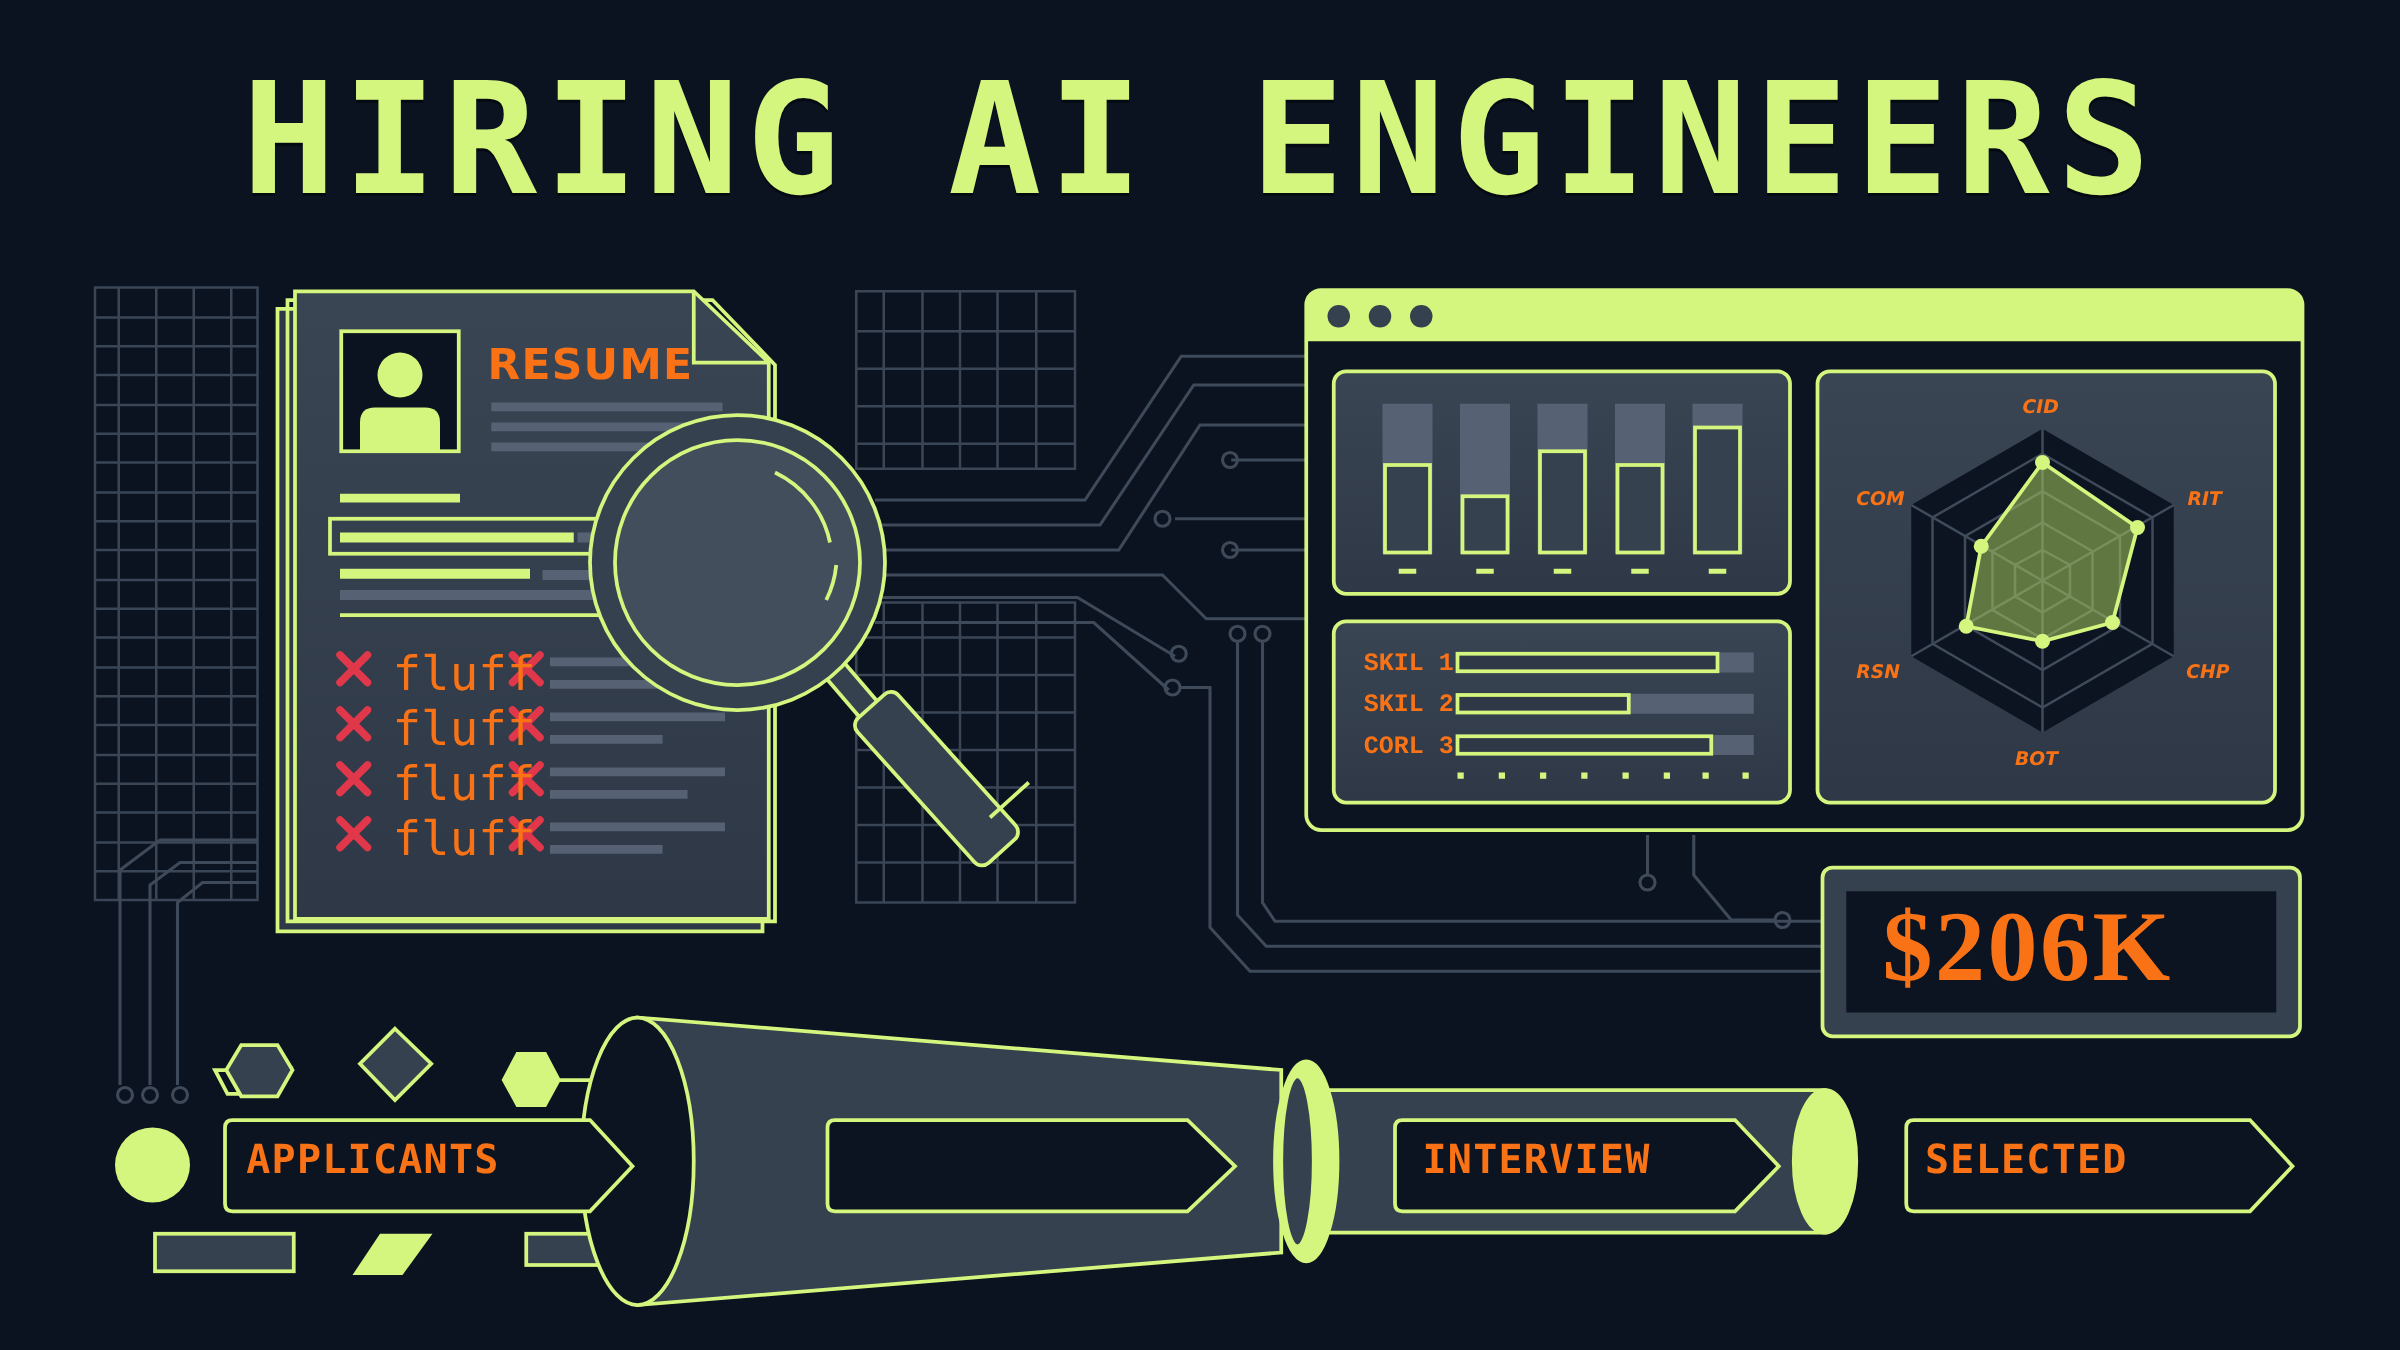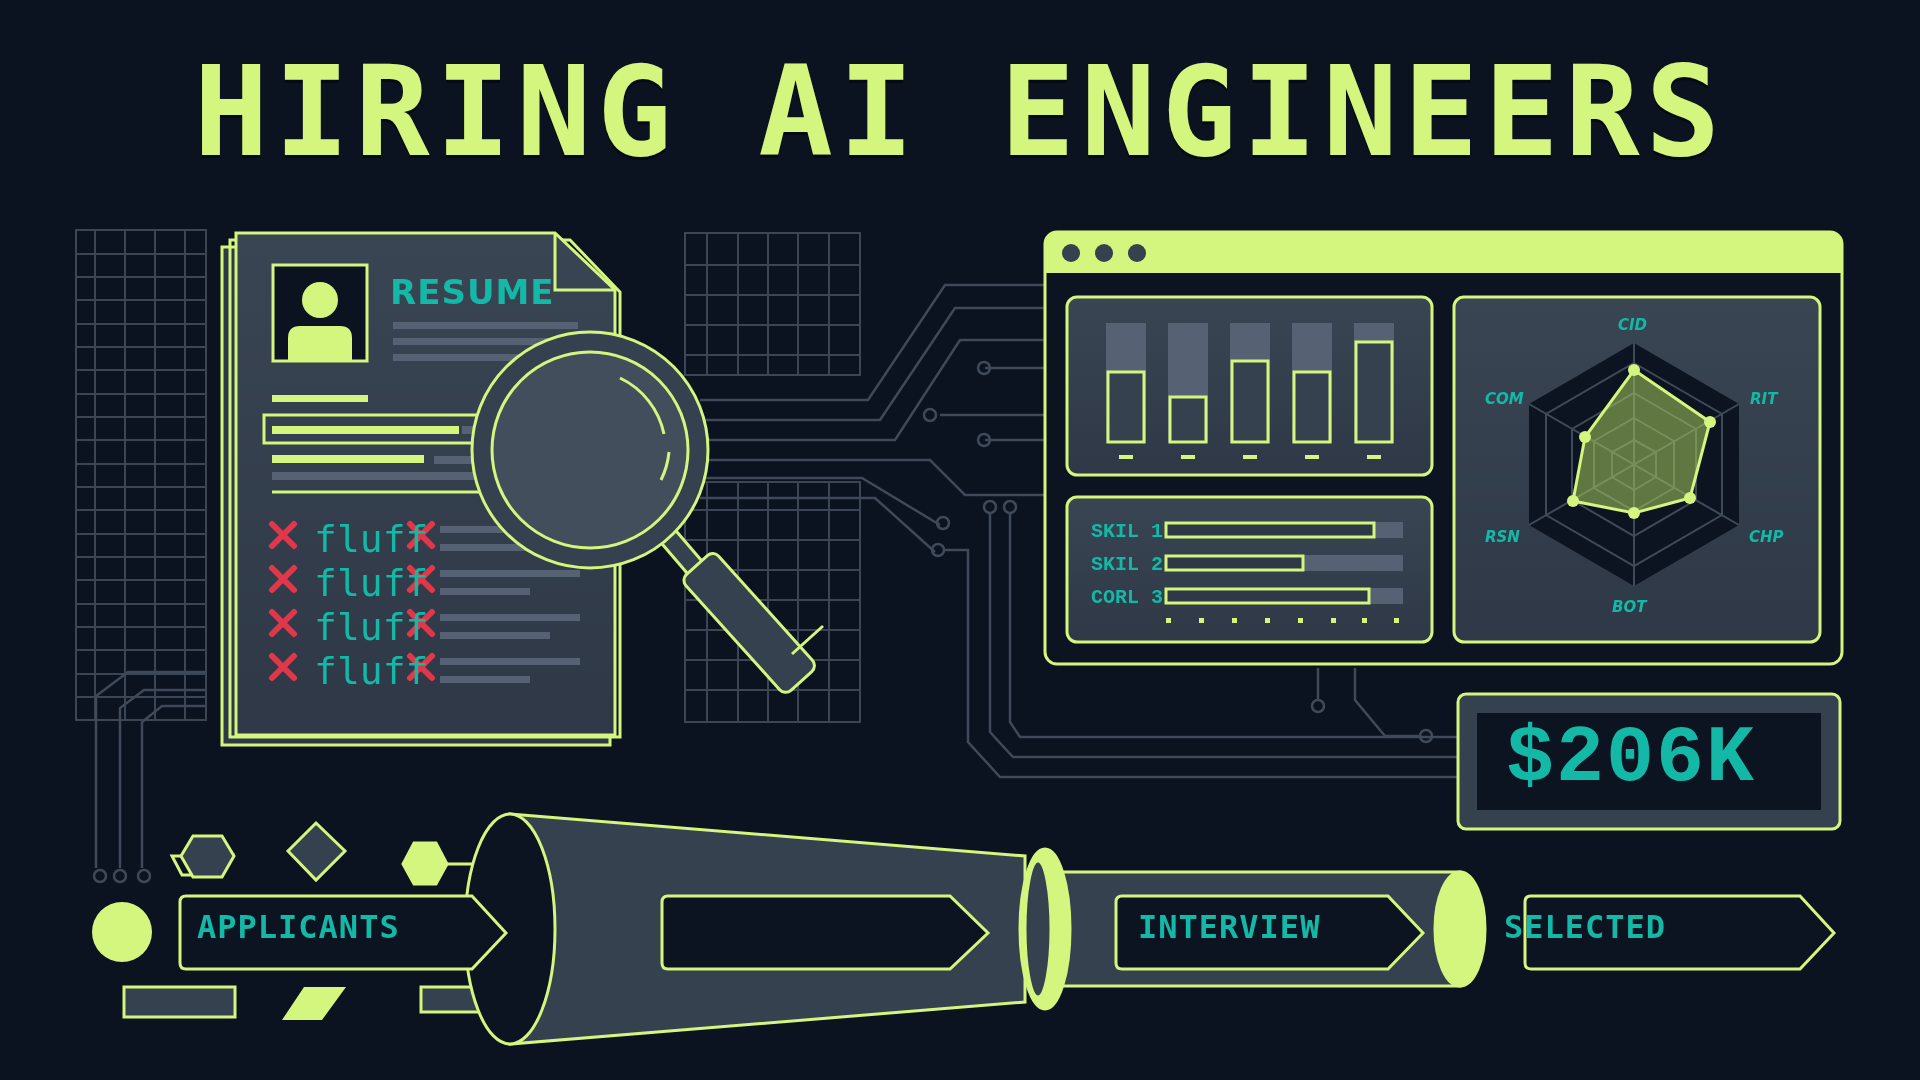--- a/index.html
+++ b/index.html
@@ -10,26 +10,26 @@
       position:relative;
     }
     .abs { position:absolute; }
     #stage { position:absolute; left:0; top:0; width:1920px; height:848px; }
     .title {
       position:absolute; left:0; top:40px; width:1920px; text-align:center;
       font-family:"DejaVu Sans Mono", monospace; font-weight:bold;
       font-size:124px; letter-spacing:6px; color:#d4f57e;
       text-shadow:0 3px 0 #050a12;
     }
-    .lbl { position:absolute; color:#14b8a6; font-weight:bold; white-space:nowrap; }
+    .lbl { position:absolute; color:#f97316; font-weight:bold; white-space:nowrap; }
     .resume-title { font-family:"DejaVu Sans", sans-serif; font-size:34px; letter-spacing:1px; }
     .fluff { font-family:"DejaVu Sans Mono", monospace; font-size:38px; font-weight:normal; }
     .skill { font-family:Liberation Mono, monospace; font-size:20px; }
     .radar { font-family:"DejaVu Sans", sans-serif; font-size:15px;font-style:italic; }
-    .salary { font-family:Liberation Mono, monospace; font-size:80px; letter-spacing:2px; }
+    .salary { font-family:Liberation Serif, serif; font-size:80px; letter-spacing:2px; }
     .stage-lbl { font-family:"DejaVu Sans Mono", monospace; font-size:32px; letter-spacing:1px; }
   </style>
 </head>
 <body>
 
 <div id="stage">
 
   <svg class="abs" style="left:0;top:0" width="1920" height="1080" viewBox="0 0 1920 1080">
     <defs>
       <linearGradient id="panelGrad" x1="0" y1="0" x2="0" y2="1">
@@ -306,14 +306,14 @@
   <div class="lbl radar" style="left:1750px;top:390px">RIT</div>
   <div class="lbl radar" style="left:1749px;top:528px">CHP</div>
   <div class="lbl radar" style="left:1612px;top:598px">BOT</div>
   <div class="lbl radar" style="left:1485px;top:528px">RSN</div>
   <div class="lbl radar" style="left:1485px;top:390px">COM</div>
 
   <div class="lbl salary" style="left:1506px;top:713px">$206K</div>
 
   <div class="lbl stage-lbl" style="left:197px;top:908px">APPLICANTS</div>
   <div class="lbl stage-lbl" style="left:1138px;top:908px">INTERVIEW</div>
-  <div class="lbl stage-lbl" style="left:1504px;top:908px">SELECTED</div>
+  <div class="lbl stage-lbl" style="left:1540px;top:908px">SELECTED</div>
 </div>
 
 </body></html>

